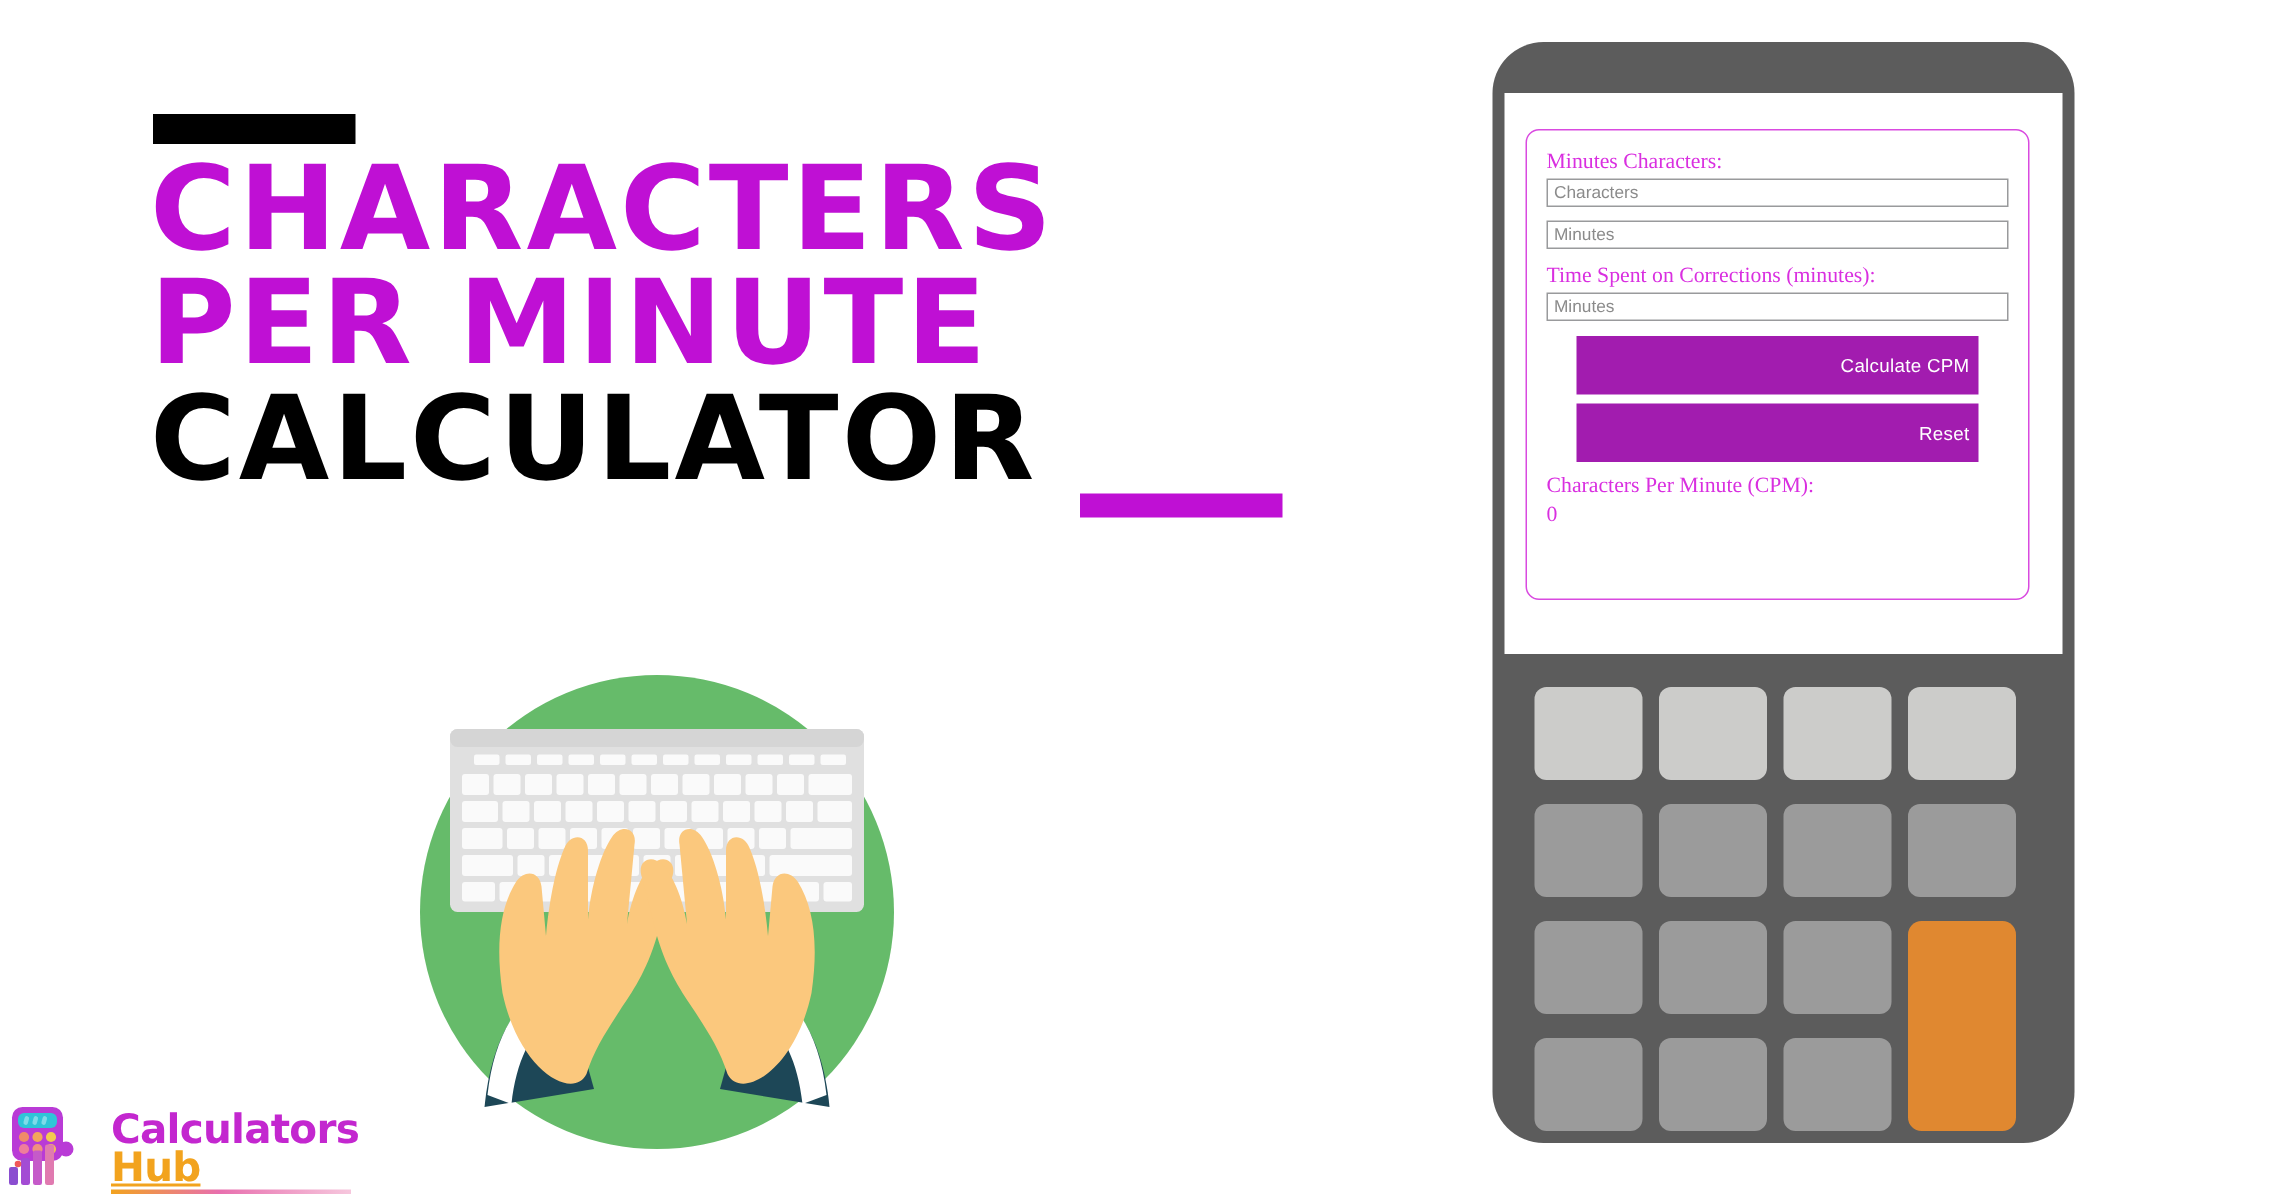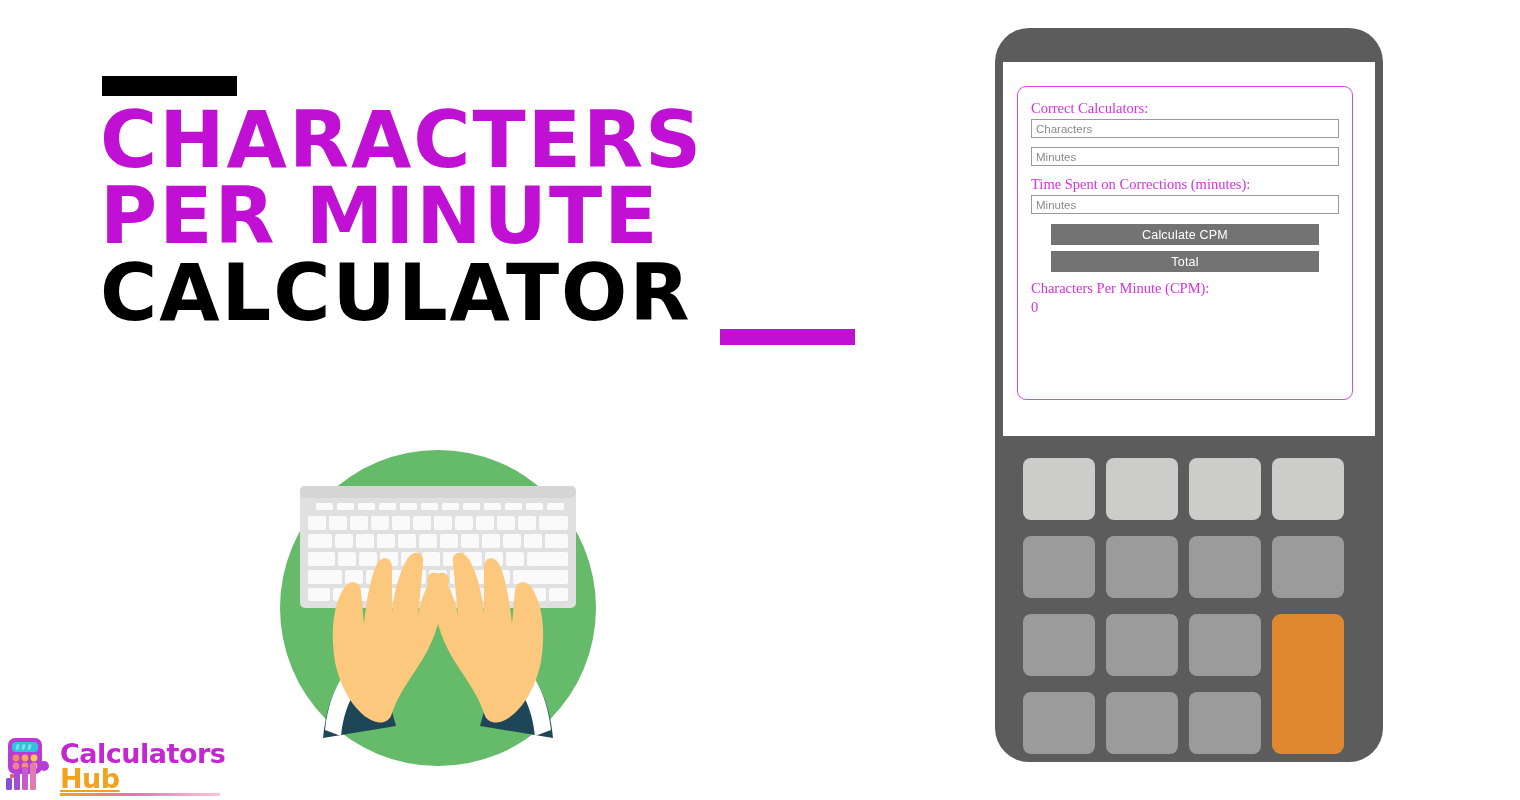--- a/index.html
+++ b/index.html
@@ -21,21 +21,21 @@
   .headline .ln{display:block;white-space:nowrap;}
   .ln-1,.ln-2{color:#bf10d4;}
   .ln-3{color:#000000;}
   .rule-bottom{width:135px;height:16px;background:#bf10d4;margin-left:620px;margin-top:-2px;}
 
   
   .illus{position:absolute;left:278px;top:448px;width:320px;height:320px;}
   .illus svg{display:block;width:320px;height:320px;}
 
   
-  .logo{position:absolute;left:4px;top:736px;display:flex;align-items:flex-start;gap:4px;}
+  .logo{position:absolute;left:4px;top:736px;display:flex;align-items:flex-start;gap:18px;}
   .logo-mark{width:52px;height:56px;flex:0 0 auto;}
   .logo-mark svg{display:block;width:52px;height:56px;}
   .logo-text{display:block;line-height:1.0;padding-top:4px;}
   .logo-text .l1{
     display:block;font-family:"DejaVu Sans", sans-serif;font-weight:bold;
     font-size:27px;letter-spacing:-0.5px;color:#c327cf;
   }
   .logo-text .l2{
     display:block;font-family:"DejaVu Sans", sans-serif;font-weight:bold;
     font-size:27px;letter-spacing:-0.5px;color:#f2a31e;margin-top:-2px;text-decoration:underline;
@@ -64,24 +64,25 @@
     font-size:14.5px;color:#d92fe0;line-height:1.25;margin:0 0 2px 0;
   }
   .fld-input{
     display:block;width:100%;box-sizing:border-box;height:19px;
     border:1px solid #999a9c;background:#ffffff;border-radius:0;
     font-family:"Liberation Sans", sans-serif;font-size:11.5px;color:#757575;
     padding:0 4px;outline:none;margin:0 0 9px 0;
   }
   .fld-input::placeholder{color:#8b8b8b;opacity:1;}
   .btn{
-    display:block;width:268px;margin:0 auto 6px auto;height:21px;
-    background:#737373;border:none;color:#ffffff;cursor:pointer;
+    display:block;width:268px;margin:0 auto 6px auto;height:39px;
+    background:#a21caf;border:none;color:#ffffff;cursor:pointer;
     font-family:"Liberation Sans", sans-serif;font-size:12.5px;
     letter-spacing:0.2px;
+    text-align:right;
   }
   .btn.first{margin-top:10px;}
   .result-label{
     display:block;font-family:Liberation Serif, serif;
     font-size:14.5px;color:#d92fe0;margin:8px 0 0 0;line-height:1.2;
   }
   .result-value{
     display:block;font-family:"Liberation Serif", serif;
     font-size:14.5px;color:#d92fe0;margin:1px 0 0 0;line-height:1.2;
   }
@@ -246,30 +247,30 @@
       <span class="l2">Hub</span>
       <div class="logo-underline"></div>
     </div>
   </div>
 
   <div class="device">
 
     <div class="screen">
       <div class="panel">
 
-        <label class="fld-label">Correct Calculators:</label>
+        <label class="fld-label">Minutes Characters:</label>
         <input class="fld-input" type="text" placeholder="Characters" style="">
 
         <input class="fld-input" type="text" placeholder="Minutes" style="">
 
         <label class="fld-label">Time Spent on Corrections (minutes):</label>
         <input class="fld-input" type="text" placeholder="Minutes" style="">
 
         <button class="btn first">Calculate CPM</button>
-        <button class="btn">Total</button>
+        <button class="btn">Reset</button>
 
         <span class="result-label">Characters Per Minute (CPM):</span>
         <span class="result-value">0</span>
       </div>
     </div>
 
     <div class="keypad">
       <div class="key light"></div>
       <div class="key light"></div>
       <div class="key light"></div>

